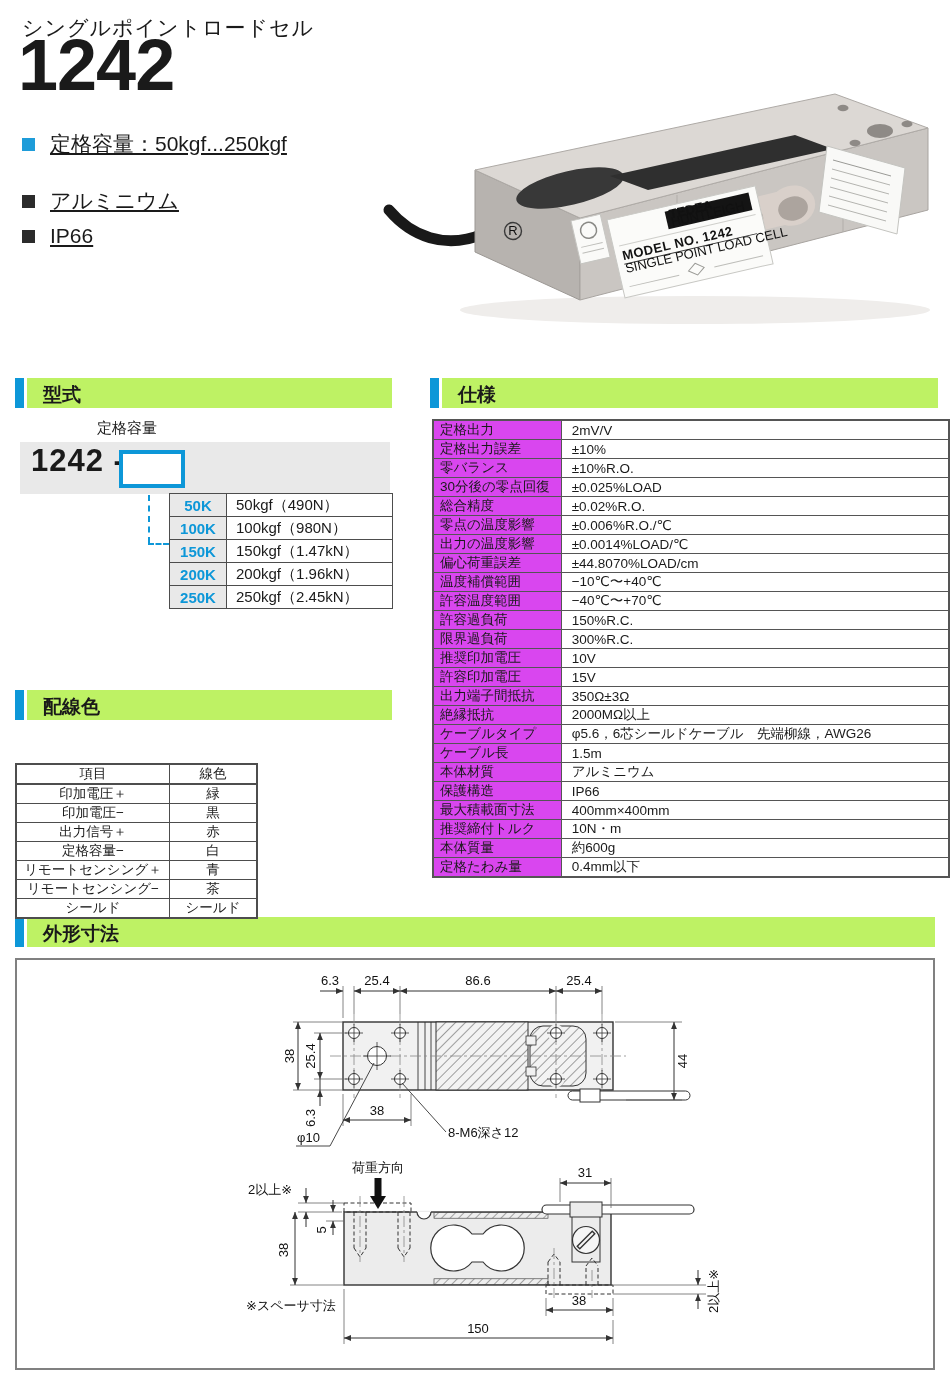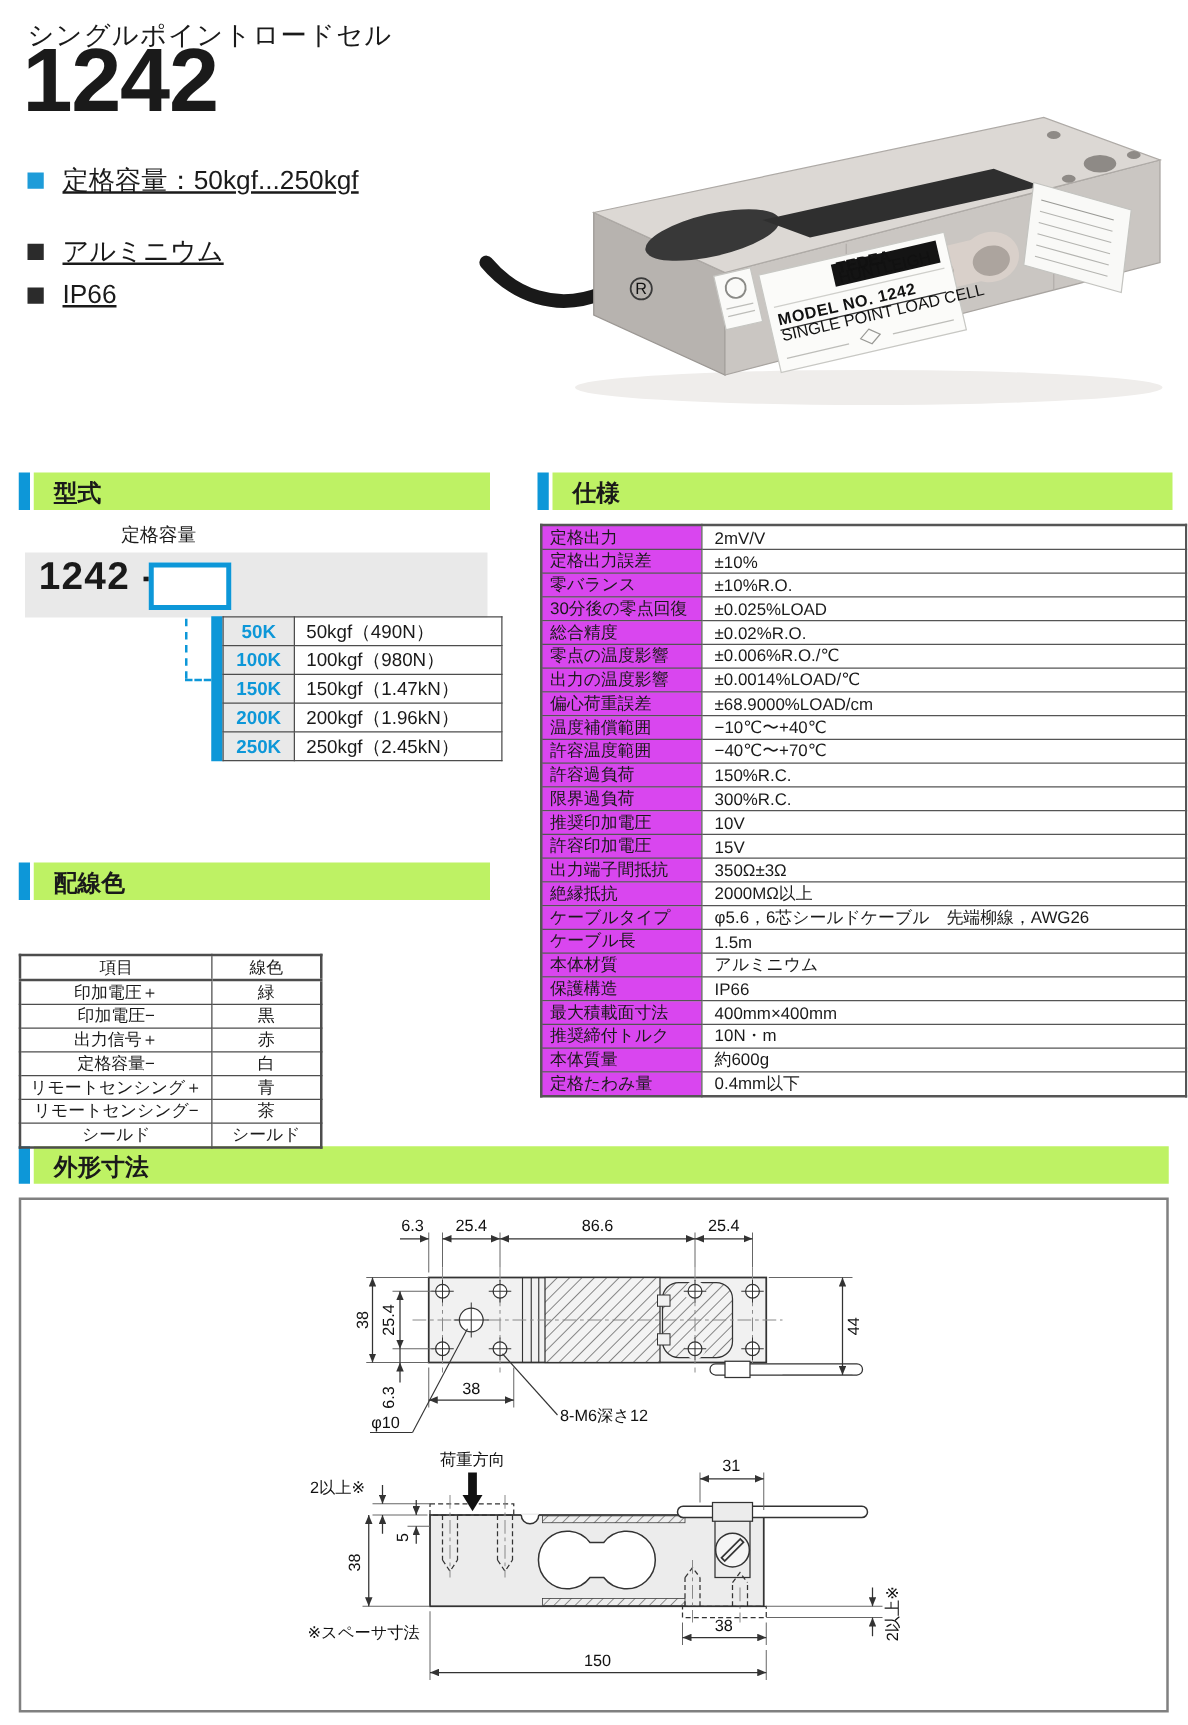--- a/index.html
+++ b/index.html
@@ -29,21 +29,21 @@
   #sec-wiring{left:15px;top:690px;width:377px;}
   #sec-dims{left:15px;top:917px;width:920px;}
 
   .cap-label{position:absolute;left:97px;top:419px;font-size:15px;}
   .code-band{position:absolute;left:20px;top:442px;width:370px;height:52px;background:#e9e9e9;}
   .code-prefix{position:absolute;left:11px;top:1px;font-size:31px;font-weight:bold;letter-spacing:1px;}
   .code-box{position:absolute;left:99px;top:8px;width:58px;height:30px;background:#fff;border:4px solid var(--accent);}
   .dash-v{position:absolute;left:148px;top:495px;height:48px;width:0;border-left:2px dashed var(--accent);}
   .dash-h{position:absolute;left:148px;top:543px;width:21px;height:0;border-top:2px dashed var(--accent);}
 
-  .capacity{position:absolute;left:169px;top:493px;display:flex;}
+  .capacity{position:absolute;left:169px;top:493px;display:flex;flex-direction:column;}
   .cap-accent{width:9px;background:var(--accent);}
   table{border-collapse:collapse;}
   .cap-table{border:1px solid var(--border-dark);}
   .cap-table td{border:1px solid var(--border-dark);height:20px;font-size:15px;}
   .cap-table td.code{width:54px;text-align:center;background:#e9e9e9;color:var(--accent);font-weight:bold;}
   .cap-table td.desc{width:156px;padding:0 0 0 9px;}
 
   .spec{position:absolute;left:432px;top:419px;}
   .spec-table{border:2px solid #555;}
   .spec-table td{border:1px solid #555;height:16.4px;font-size:13.5px;padding:0;}
@@ -241,21 +241,21 @@
           <tr>
             <td class="lbl">零点の温度影響</td>
             <td class="val">±0.006%R.O./℃</td>
           </tr>
           <tr>
             <td class="lbl">出力の温度影響</td>
             <td class="val">±0.0014%LOAD/℃</td>
           </tr>
           <tr>
             <td class="lbl">偏心荷重誤差</td>
-            <td class="val">±68.9000%LOAD/cm</td>
+            <td class="val">±44.8070%LOAD/cm</td>
           </tr>
           <tr>
             <td class="lbl">温度補償範囲</td>
             <td class="val">−10℃〜+40℃</td>
           </tr>
           <tr>
             <td class="lbl">許容温度範囲</td>
             <td class="val">−40℃〜+70℃</td>
           </tr>
           <tr>

